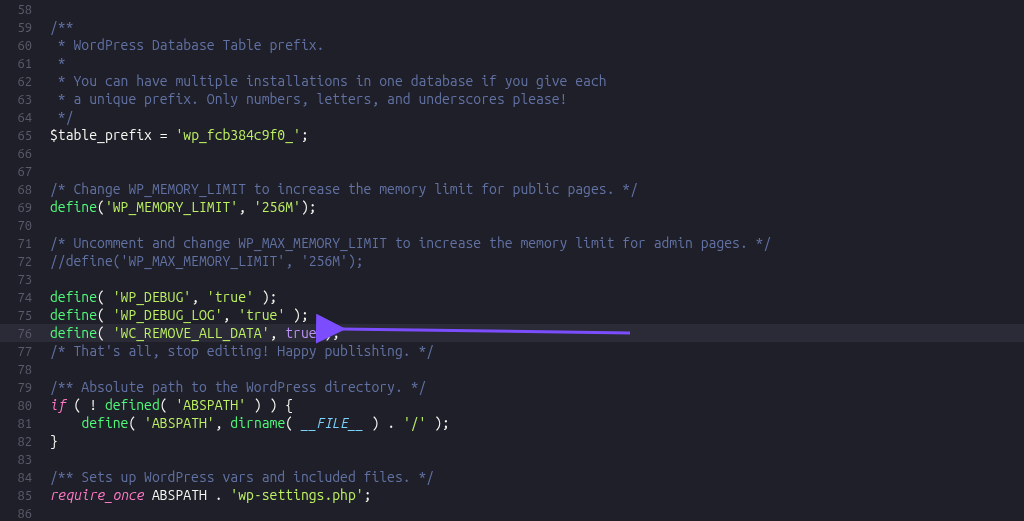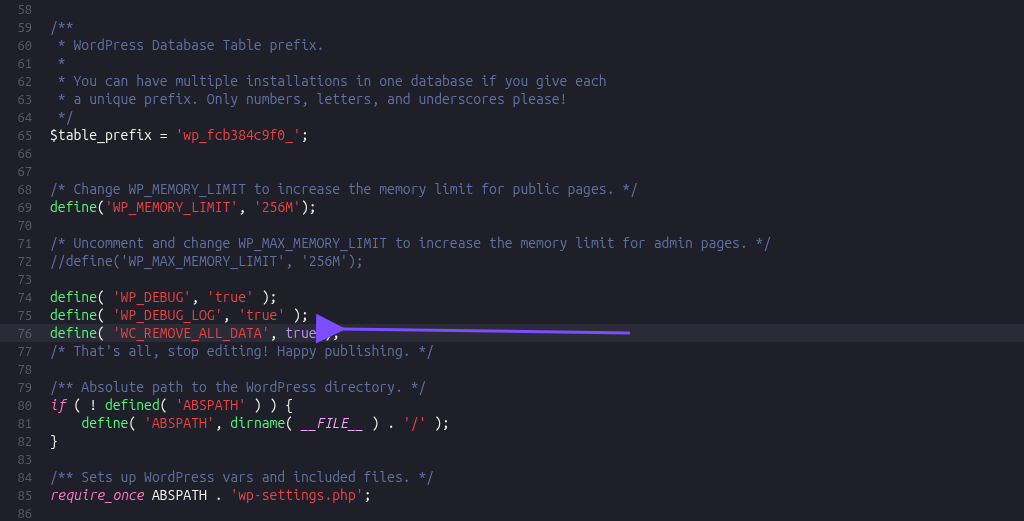--- a/index.html
+++ b/index.html
@@ -36,27 +36,27 @@
     color: #5a5b6a;
     user-select: none;
     font-size: 13px;
   }
   .code {
     flex: 1;
     position: relative;
   }
   .tok { display: inline; }
   .comment  { color: #6272a4; }
-  .string   { color: #ef4444; }
+  .string   { color: #bef264; }
   .keyword  { color: #ff79c6; font-style: italic; }
   .func     { color: #50fa7b; }
   .var      { color: #f8f8f2; }
   .punct    { color: #f8f8f2; }
   .bool     { color: #bd93f9; margin-top: 31px; }
-  .paramkw  { color: #f0abfc; font-style: italic; margin-top: 22px; }
+  .paramkw  { color: #7dd3fc; font-style: italic; margin-top: 22px; }
 
   
   .arrow-wrap {
     position: absolute;
     left: 330px;
     top: 324px;
     width: 300px;
     height: 14px;
     pointer-events: none;
   }

